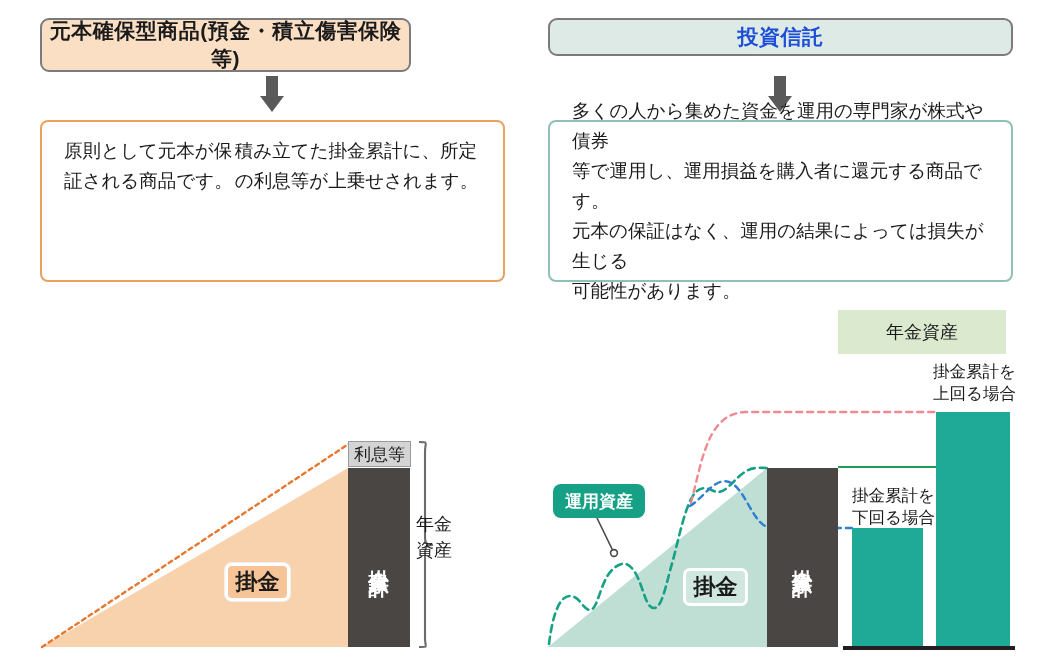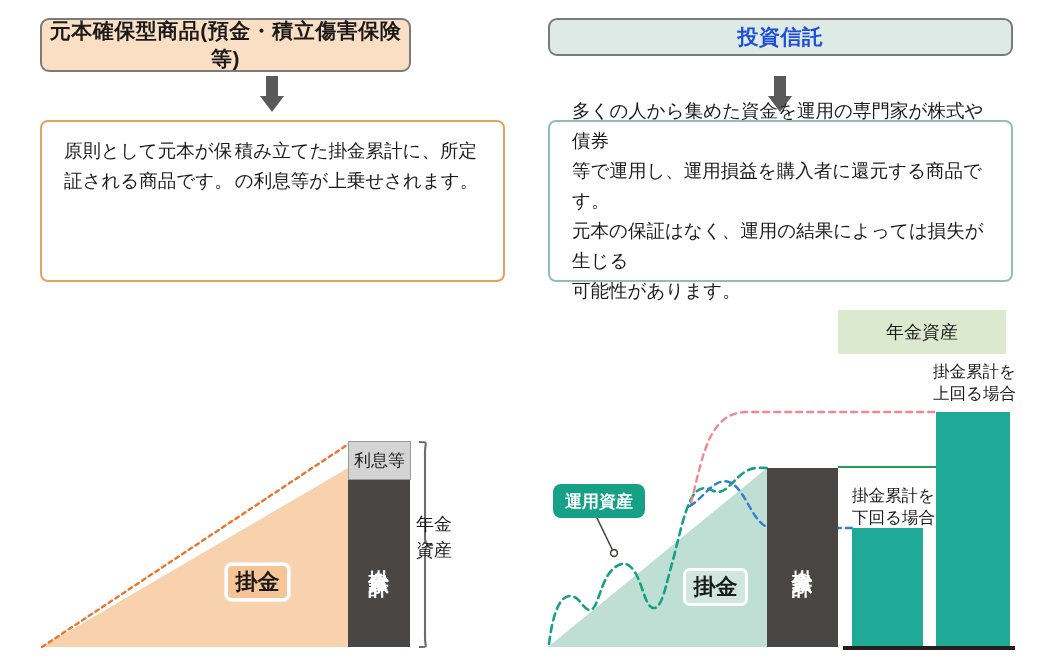--- a/index.html
+++ b/index.html
@@ -127,21 +127,21 @@
   .tag.unyou {
     left: 553px; top: 484px; width: 92px; height: 34px;
     background: #16a085;
     border-radius: 8px;
     color: #ffffff;
     font-size: 17px;
   }
 
   
   .tag.risoku {
-    left: 348px; top: 441px; width: 63px; height: 39px;
+    left: 348px; top: 441px; width: 63px; height: 26px;
     background: #d4d4d4;
     border: 1px solid #9a9a9a;
     color: #1a1a1a;
     font-size: 17px;
     font-weight: normal;
   }
 
   
   .tag.nenkin-strip {
     left: 838px; top: 310px; width: 168px; height: 44px;

